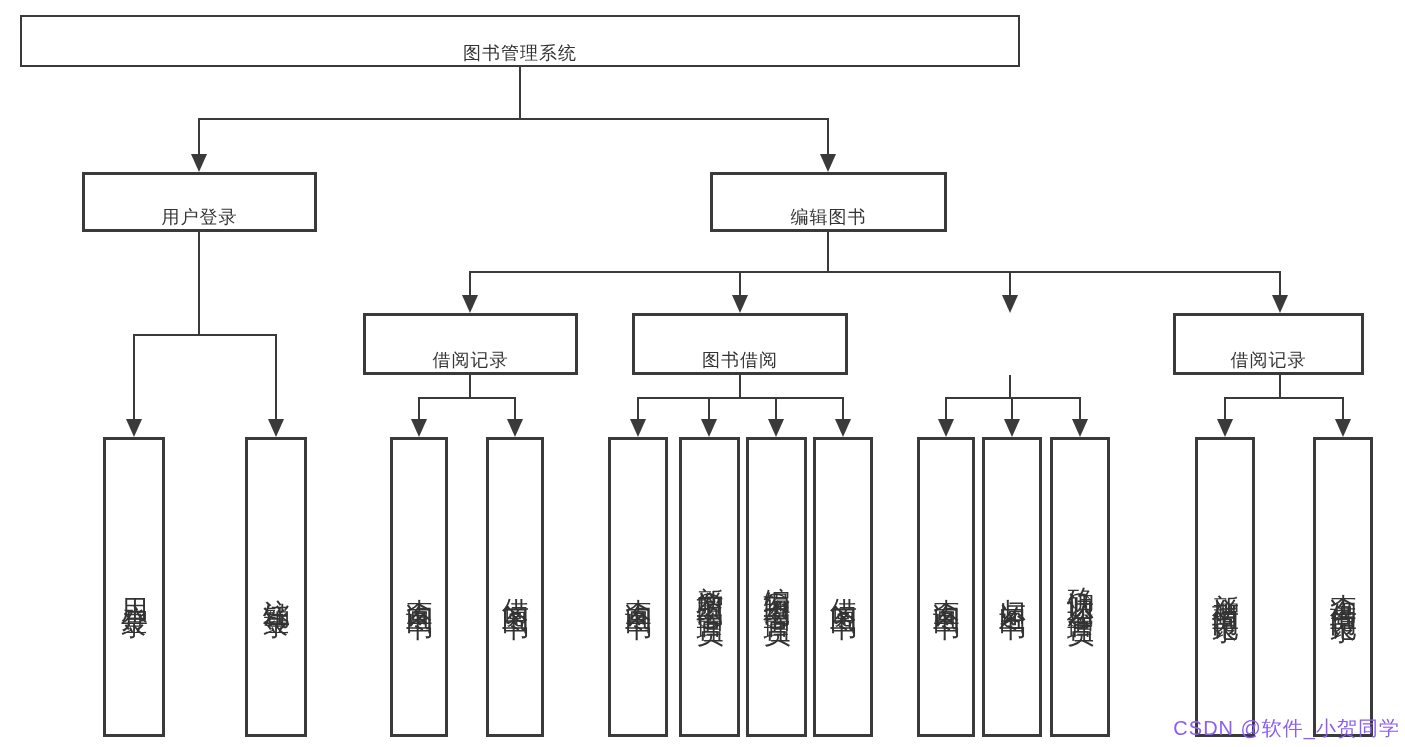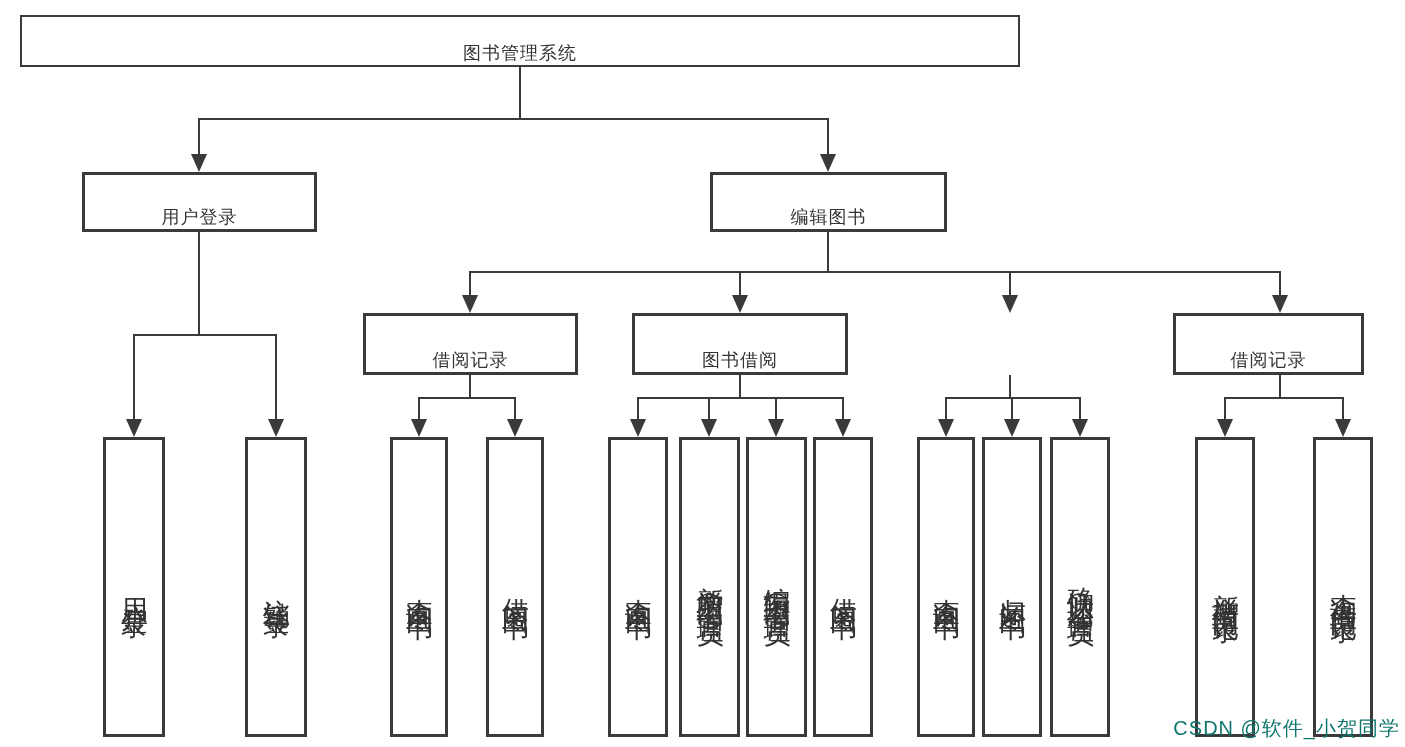--- a/index.html
+++ b/index.html
@@ -47,21 +47,21 @@
     position: absolute; width: 0; height: 0;
     border-left: 8px solid transparent;
     border-right: 8px solid transparent;
     border-top: 18px solid #3a3a3a;
   }
   
   .watermark {
     position: absolute;
     right: 5px; bottom: 5px;
     font-size: 20px;
-    color: #0f766e;
+    color: #8b5cf6;
     letter-spacing: 1px;
     z-index: 20;
   }
 </style>
 </head>
 <body>
 
 <div class="canvas">
 
   <div class="node root" style="left:20px; top:15px; width:1000px; height:52px;">

